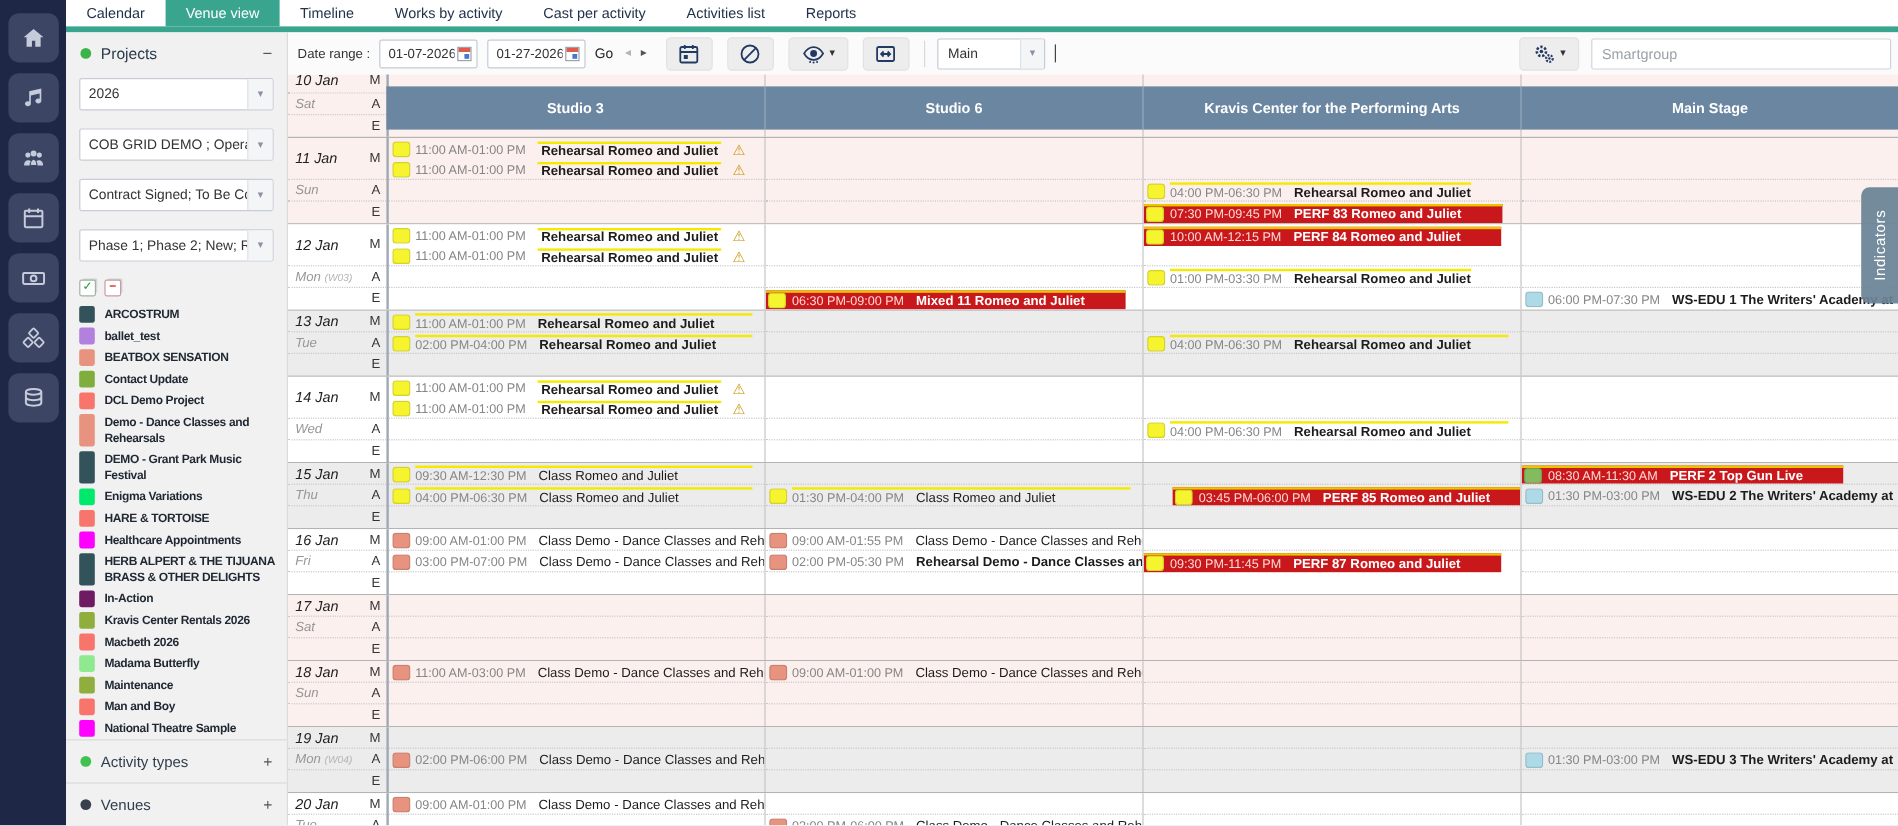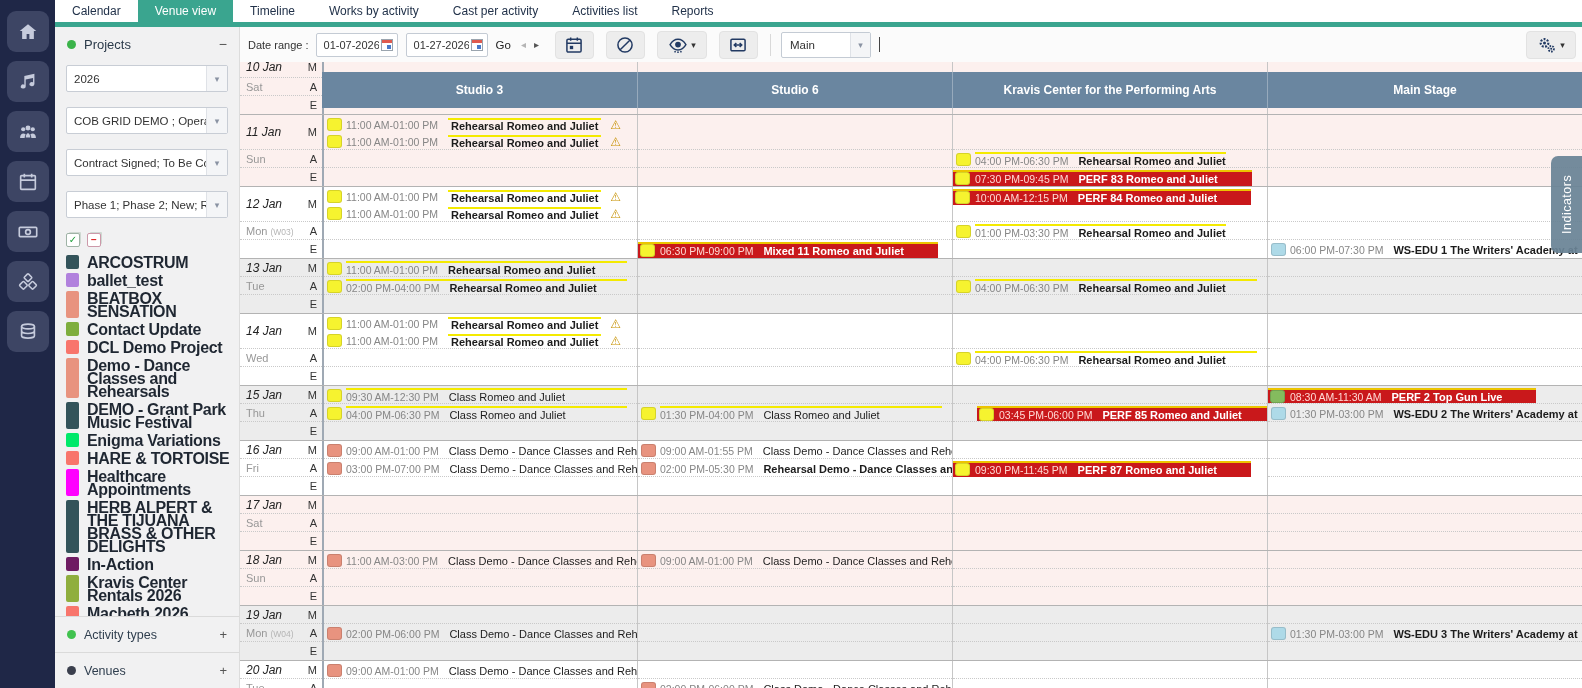--- a/index.html
+++ b/index.html
@@ -27,21 +27,21 @@
   .select{display:flex;height:27px;border:1px solid #c8cdd5;background:#fff;margin-bottom:15px;align-items:center;border-radius:2px;cursor:pointer;}
   .select .val{flex:1;padding:0 7px;font-size:11.5px;color:#333;white-space:nowrap;overflow:hidden;}
   .select .caret{width:21px;align-self:stretch;border-left:1px solid #dfe2e7;color:#8a93a3;display:flex;align-items:center;justify-content:center;font-size:9px;background:#f4f5f7;}
   .bulk{padding:0 11px 6px;display:flex;gap:7px;flex:none;}
   .bulk .bic{width:14px;height:14px;background:#fff;border:1px solid #9fb3a6;border-radius:2px;font-size:10px;line-height:12px;text-align:center;cursor:pointer;box-shadow:2px -2px 0 -1px #cfd8d2;}
   .bulk .bic.chk{color:#1d9e3a;font-weight:bold;}
   .bulk .bic.mns{color:#d22;font-weight:bold;border-color:#c9a;}
   .plist{flex:1;overflow:hidden;padding:2px 4px 0 11px;}
   .pitem{display:flex;margin-bottom:4px;cursor:pointer;}
   .sw{flex:none;width:13px;align-self:stretch;min-height:13px;border-radius:2px;margin-right:8px;}
-  .pname{font-size:16px;font-weight:bold;color:#1f2732;letter-spacing:-0.3px;line-height:13px;padding-top:1px;}
+  .pname{font-size:10px;font-weight:bold;color:#1f2732;letter-spacing:-0.3px;line-height:13px;padding-top:1px;}
   .side-sec{border-top:1px solid #dadada;display:flex;align-items:center;padding:10px 12px;font-size:12.5px;color:#2f3e4e;flex:none;cursor:pointer;}
   .side-sec .dot{width:9px;height:9px;border-radius:50%;margin-right:8px;flex:none;}
   .side-sec .plus{margin-left:auto;color:#555;font-size:13px;}
 
   
   .toolbar{position:absolute;left:240px;top:27px;right:0;height:35px;background:#fbfbfb;display:flex;align-items:center;padding:0 6px;overflow:hidden;}
   .tb-label{font-size:11px;color:#333;margin:0 7px 0 2px;white-space:nowrap;}
   .dinput{display:flex;align-items:center;height:24px;border:1px solid #c4cbd4;background:#fff;border-radius:2px;margin-right:8px;}
   .dinput input{border:0;outline:0;width:62px;font-size:11px;color:#333;padding:0 0 0 7px;font-family:inherit;background:transparent;}
   .mini-cal{width:12px;height:12px;border:1px solid #9aa4ae;background:linear-gradient(#e05a4e 0 3px,#fff 3px);margin:0 4px 0 2px;position:relative;}
@@ -68,21 +68,21 @@
   .colheads{position:absolute;left:82px;top:10px;width:1260px;height:36px;display:flex;z-index:5;background:#6a86a0;}
   .col-h{width:315px;flex:none;display:flex;align-items:center;justify-content:center;color:#fff;font-weight:bold;font-size:12px;border-left:1px solid rgba(255,255,255,.3);cursor:pointer;}
   .col-h:first-child{border-left:none;}
   .days{position:absolute;left:0;top:0;right:0;}
   .dayblock{display:flex;border-bottom:1px solid #b3b3b3;}
   .dayblock.first{margin-top:-6px;}
   .labelcol{width:82px;flex:none;display:flex;flex-direction:column;}
   .lrow{display:flex;align-items:center;justify-content:space-between;padding:0 5px 0 6px;border-bottom:1px dotted #c9c9c9;}
   .lrow.last{border-bottom:none;}
   .dlabel{font-size:12px;font-style:italic;color:#222;white-space:nowrap;}
-  .wday{font-size:11px;color:#979797;white-space:nowrap;}
+  .wday{font-size:11px;font-style:italic;color:#979797;white-space:nowrap;}
   .wnote{font-size:8.5px;color:#b5b5b5;}
   .mae{font-size:11px;color:#333;}
   .vcol{width:315px;flex:none;border-left:1px solid #c6c6c6;display:flex;flex-direction:column;overflow:hidden;}
   .vcol.v0{border-left:2px solid #9fa9b4;}
   .subrow{border-bottom:1px dotted #c9c9c9;display:flex;flex-direction:column;justify-content:flex-start;padding-top:1px;overflow:hidden;}
   .subrow.last{border-bottom:none;}
   .event{display:flex;align-items:center;height:17px;flex:none;overflow:hidden;white-space:nowrap;cursor:pointer;}
   .chip{flex:none;width:15px;height:13px;border-radius:3px;margin:0 4px 0 3px;border:1px solid rgba(0,0,0,.13);display:inline-block;}
   .ct{display:inline-flex;align-items:center;height:16px;}
   .ct.lfull{border-top:2px solid #f4ea00;}
@@ -325,20 +325,23 @@
     <span class="tb-right">
       <span class="tb-btn wide" id="btn-gear">
           <svg viewBox="0 0 24 24" width="20" height="20" fill="none">
             <circle cx="9" cy="9.5" r="4.6" stroke="#223a63" stroke-width="2.6" stroke-dasharray="2.3 1.7"></circle>
             <circle cx="9" cy="9.5" r="1.8" fill="#223a63"></circle>
             <circle cx="17" cy="16.5" r="3.3" stroke="#223a63" stroke-width="2.2" stroke-dasharray="1.9 1.4"></circle>
             <circle cx="17" cy="16.5" r="1.2" fill="#223a63"></circle>
           </svg>
           <span class="tb-caret">▾</span>
         </span>
+      <span class="smart">
+        <input placeholder="Smartgroup" style="">
+      </span>
     </span>
   </div>
 
   <main class="gridwrap">
     <div class="days" id="days">
         <div class="dayblock first" style="background: rgb(252, 240, 238);">
           <div class="labelcol">
             <div class="lrow" style="height: 22px;">
               <span class="dlabel">10 Jan</span>
               <span class="mae">M</span>

